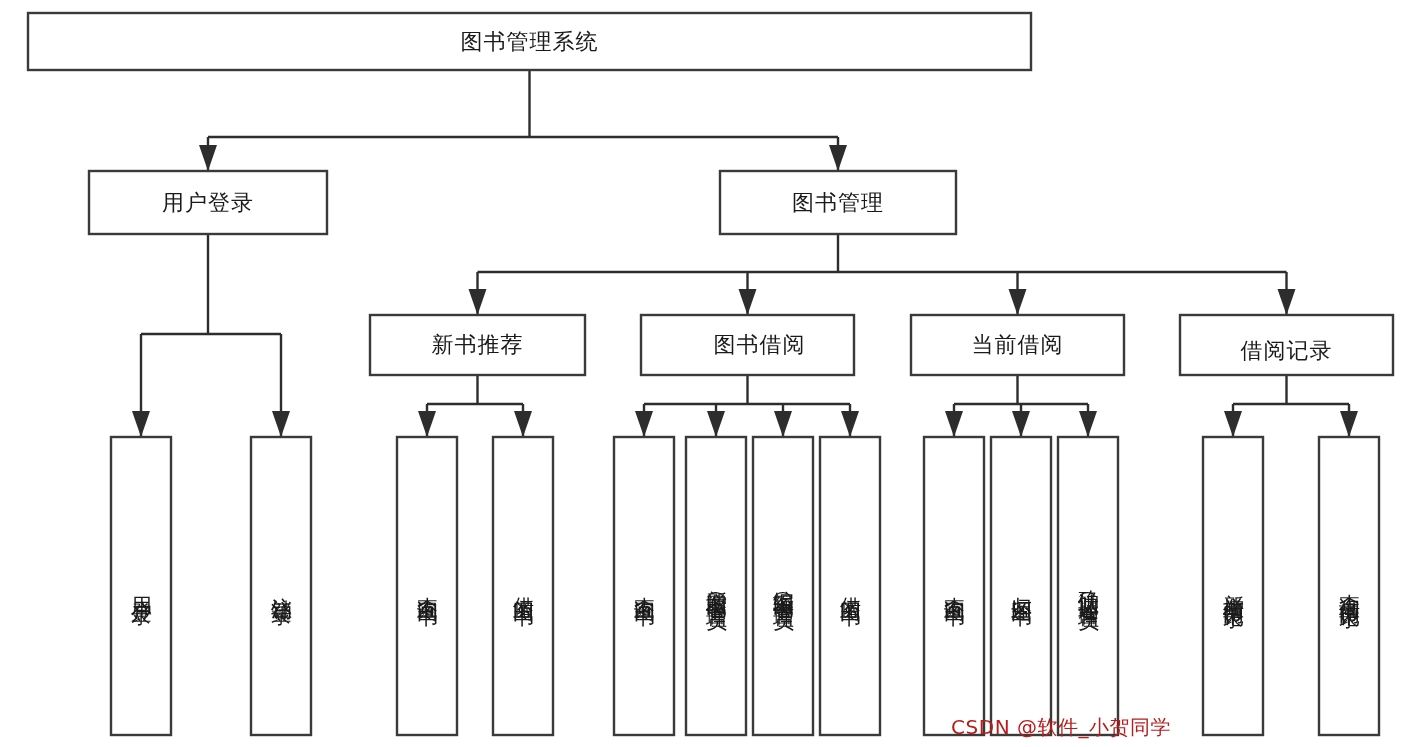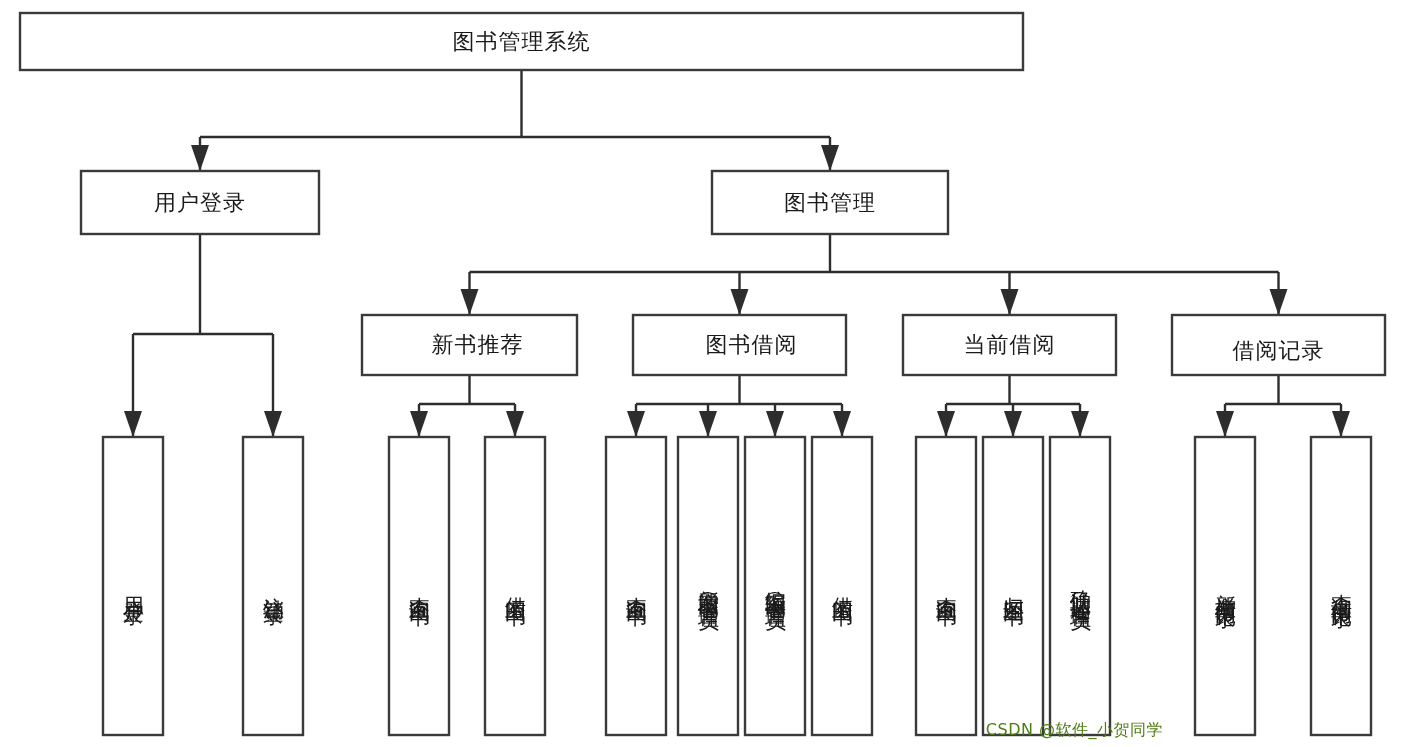--- a/index.html
+++ b/index.html
@@ -9,21 +9,21 @@
   }
   body {
     width: 1405px;
     height: 747px;
     font-family: "DejaVu Sans", "Liberation Sans", sans-serif;
     overflow: hidden;
     position: relative;
   }
   #diagram-root {
     position: absolute;
-    left: 0;
+    left: 8px;
     top: 0;
     width: 1175px;
     height: 747px;
   }
   svg#tree-svg {
     display: block;
     width: 1405px;
     height: 747px;
   }
   .node-box {
@@ -75,22 +75,22 @@
     font-size: 22px;
     color: #1a1a1a;
     letter-spacing: 1px;
     white-space: nowrap;
   }
   #watermark {
     position: absolute;
     right: 12px;
     bottom: 6px;
     font-family: "DejaVu Sans", "Liberation Sans", sans-serif;
-    font-size: 16px;
-    color: #4d7c0f;
+    font-size: 20px;
+    color: #b91c1c;
     letter-spacing: 0.5px;
     white-space: nowrap;
   }
 </style>
 </head>
 <body>
 
 <div id="diagram-root">
 
   <svg id="tree-svg" viewBox="0 0 1405 747">
@@ -175,21 +175,21 @@
   <div id="labels-layer">
       <div class="hlabel-wrap" style="left: 20px; top: 13px; width: 1003px; height: 57px;">
         <div class="hlabel-text">图书管理系统</div>
       </div>
       <div class="hlabel-wrap" style="left: 81px; top: 171px; width: 238px; height: 63px;">
         <div class="hlabel-text">用户登录</div>
       </div>
       <div class="hlabel-wrap" style="left: 712px; top: 171px; width: 236px; height: 63px;">
         <div class="hlabel-text">图书管理</div>
       </div>
-      <div class="hlabel-wrap" style="left: 362px; top: 315px; width: 215px; height: 60px; padding-left: 8px;">
+      <div class="hlabel-wrap" style="left: 362px; top: 315px; width: 215px; height: 60px;">
         <div class="hlabel-text">新书推荐</div>
       </div>
       <div class="hlabel-wrap" style="left: 633px; top: 315px; width: 213px; height: 60px; margin-left: 12px;">
         <div class="hlabel-text">图书借阅</div>
       </div>
       <div class="hlabel-wrap" style="left: 903px; top: 315px; width: 213px; height: 60px;">
         <div class="hlabel-text">当前借阅</div>
       </div>
       <div class="hlabel-wrap" style="left: 1172px; top: 315px; width: 213px; height: 60px; margin-top: 6px;">
         <div class="hlabel-text">借阅记录</div>

